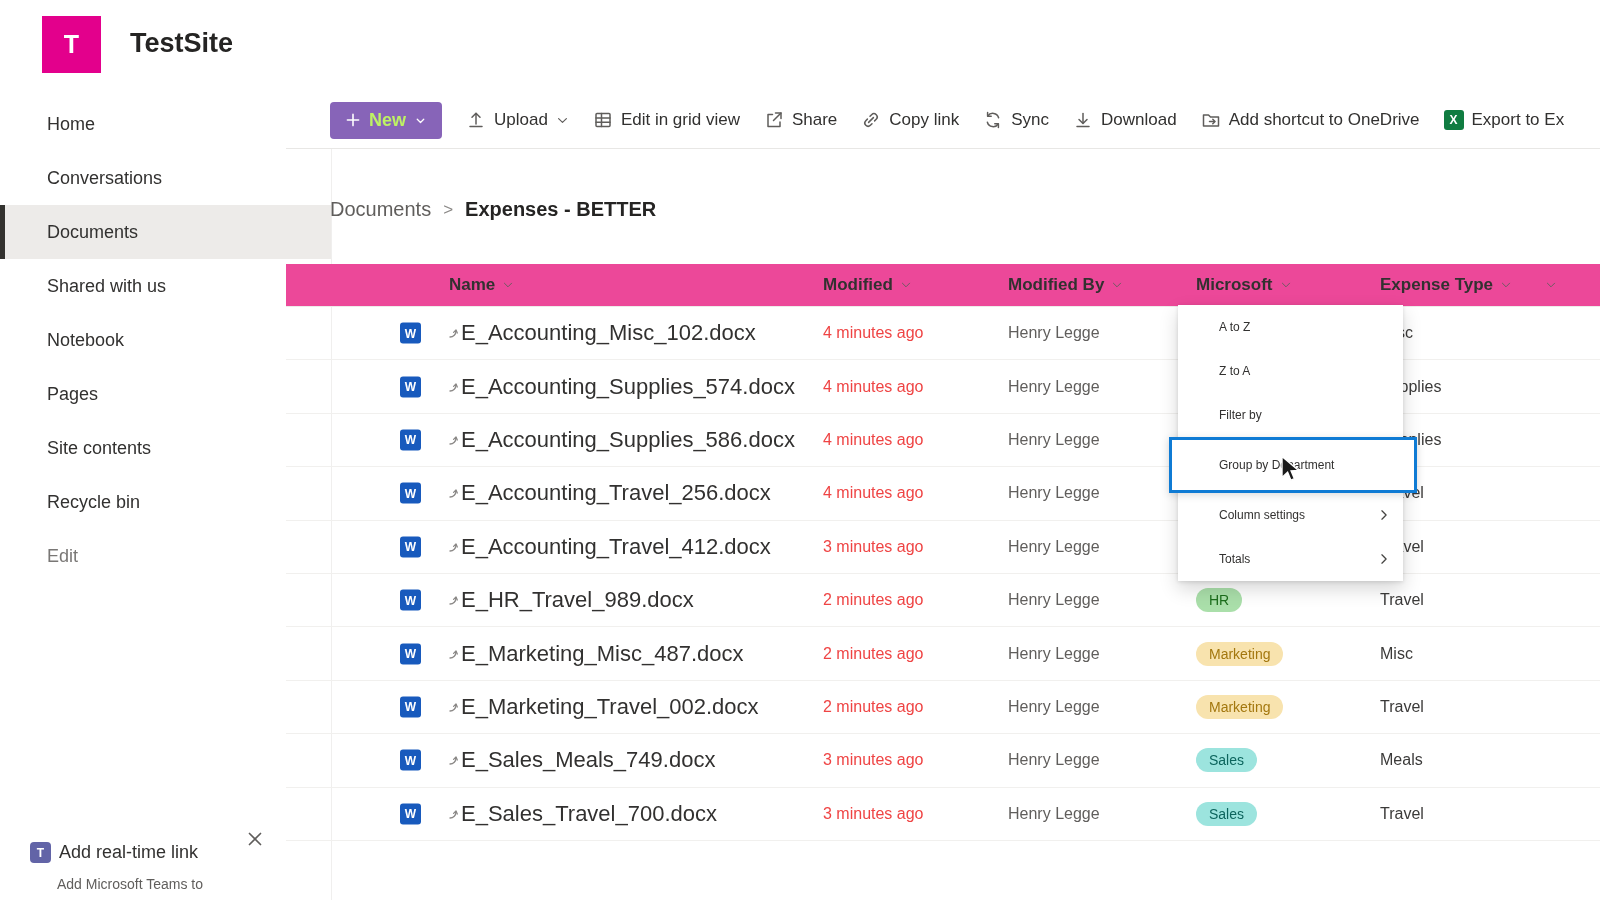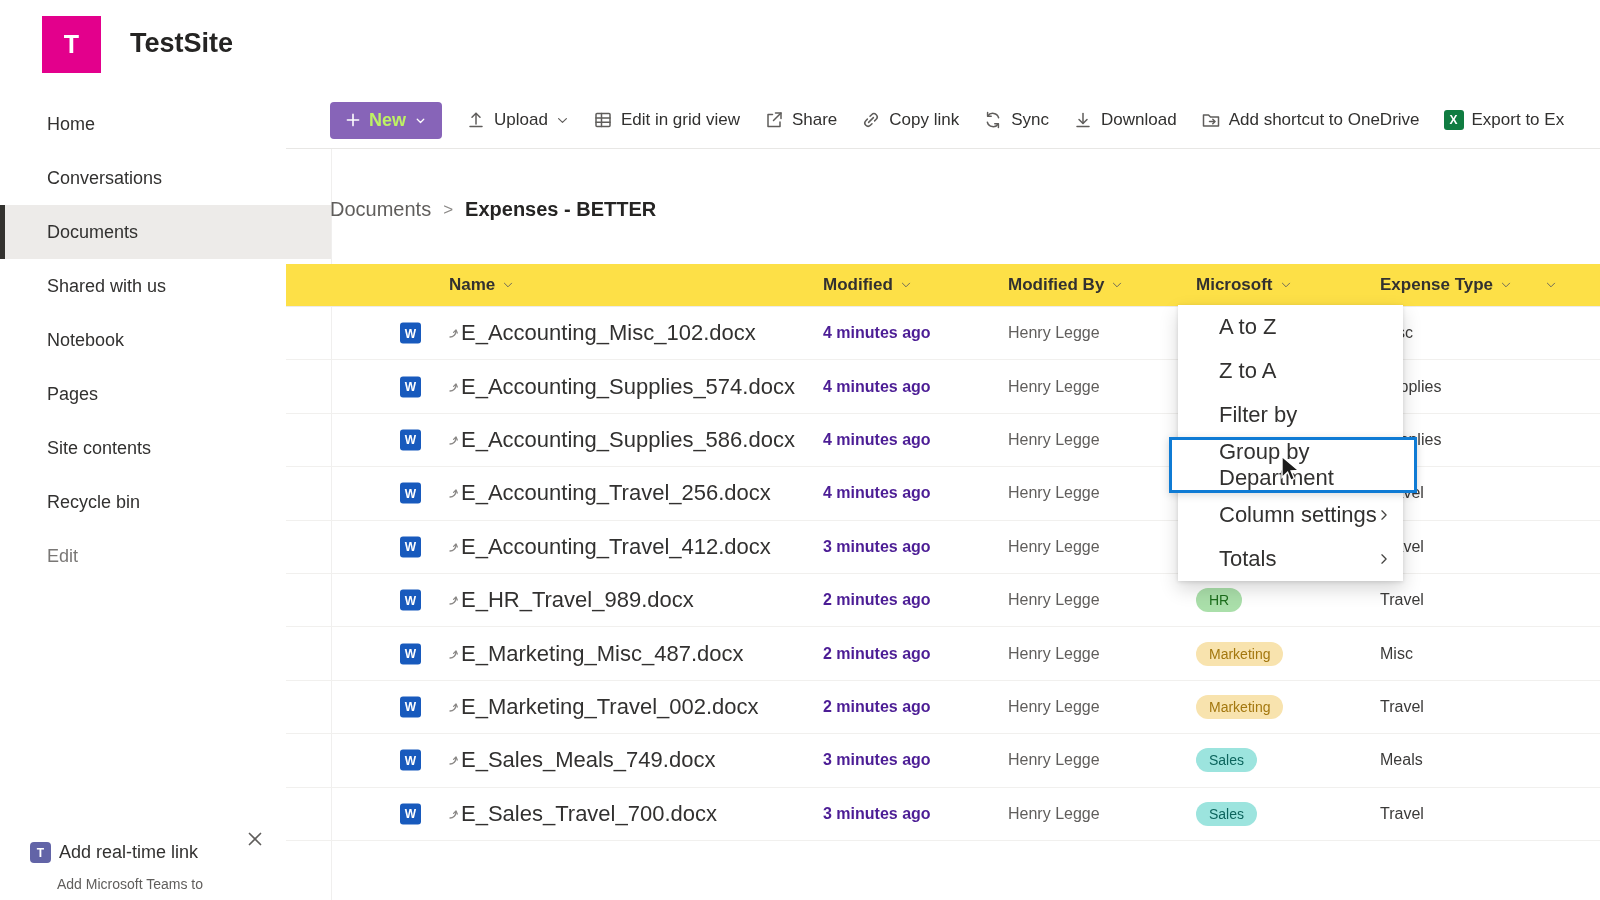--- a/index.html
+++ b/index.html
@@ -45,46 +45,46 @@
     display:flex; align-items:center; justify-content:center; font-size:12px; font-weight:700; }
 
   
   .breadcrumb { position:absolute; left:330px; top:198px; display:flex; align-items:center; gap:12px; font-size:20px; }
   .crumb-root { color:#605e5c; cursor:pointer; }
   .crumb-sep { color:#8a8886; font-size:17px; }
   .crumb-current { color:#252423; font-weight:700; }
 
   
   .table-header { position:absolute; left:286px; top:264px; width:1314px; height:43px;
-    border-bottom:1px solid #edebe9; background:#fde047; }
+    border-bottom:1px solid #edebe9; background:#ec4899; }
   .hcell { position:absolute; top:50%; transform:translateY(-50%); display:flex; align-items:center; gap:7px;
     font-size:17px; font-weight:600; color:#323130; cursor:pointer; }
   .hcell svg { stroke:#5f5d5b; }
   .h-name { left:163px; } .h-mod { left:537px; } .h-by { left:722px; }
   .h-dept { left:910px; } .h-exp { left:1094px; } .h-extra { left:1259px; }
 
   .table-body { position:absolute; left:286px; top:307px; width:1314px; bottom:0; overflow:hidden; }
   .row { position:relative; height:53.4px; border-bottom:1px solid #f1f0ee; }
   .cell { position:absolute; top:50%; transform:translateY(-50%); font-size:16px; }
   .icon-cell { left:114px; }
   .word-icon { width:21px; height:21px; background:var(--word,#185abd); color:#fff; border-radius:3px;
     display:flex; align-items:center; justify-content:center; font-size:12px; font-weight:700; }
   .name-cell { left:163px; display:flex; align-items:flex-end; gap:2px; color:#323130; font-size:22px; cursor:pointer; }
   .new-badge { transform:translateY(-8px); }
-  .mod-cell { left:537px; color:#4c1d95;font-weight:bold; }
+  .mod-cell { left:537px; color:#ef4444; }
   .by-cell  { left:722px; color:#605e5c; }
   .dept-cell{ left:910px; }
   .exp-cell { left:1094px; color:#3b3a39; }
   .pill { display:inline-block; padding:4px 13px; border-radius:12px; font-size:14px; }
 
   
   .context-menu { position:absolute; left:1178px; top:305px; width:225px; background:#fff; z-index:10;
     box-shadow:0 8px 18px rgba(0,0,0,.16), 0 1px 4px rgba(0,0,0,.12); }
   .menu-item { height:44px; display:flex; align-items:center; padding-left:41px; padding-right:12px;
-    font-size:22px; color:#323130; cursor:pointer; background:#fff; }
+    font-size:12px; color:#323130; cursor:pointer; background:#fff; }
   .menu-item .chev-r { margin-left:auto; }
   .menu-item.highlighted { height:56px; position:relative; left:-9px; width:calc(100% + 23px);
     border:3px solid var(--highlight,#0f7bd4); padding-left:47px; z-index:2;
     box-shadow:0 2px 8px rgba(0,0,0,.15); }
 
   .mouse-cursor { position:absolute; left:1280px; top:455px; z-index:30; }
 </style>
 </head>
 <body>
 

